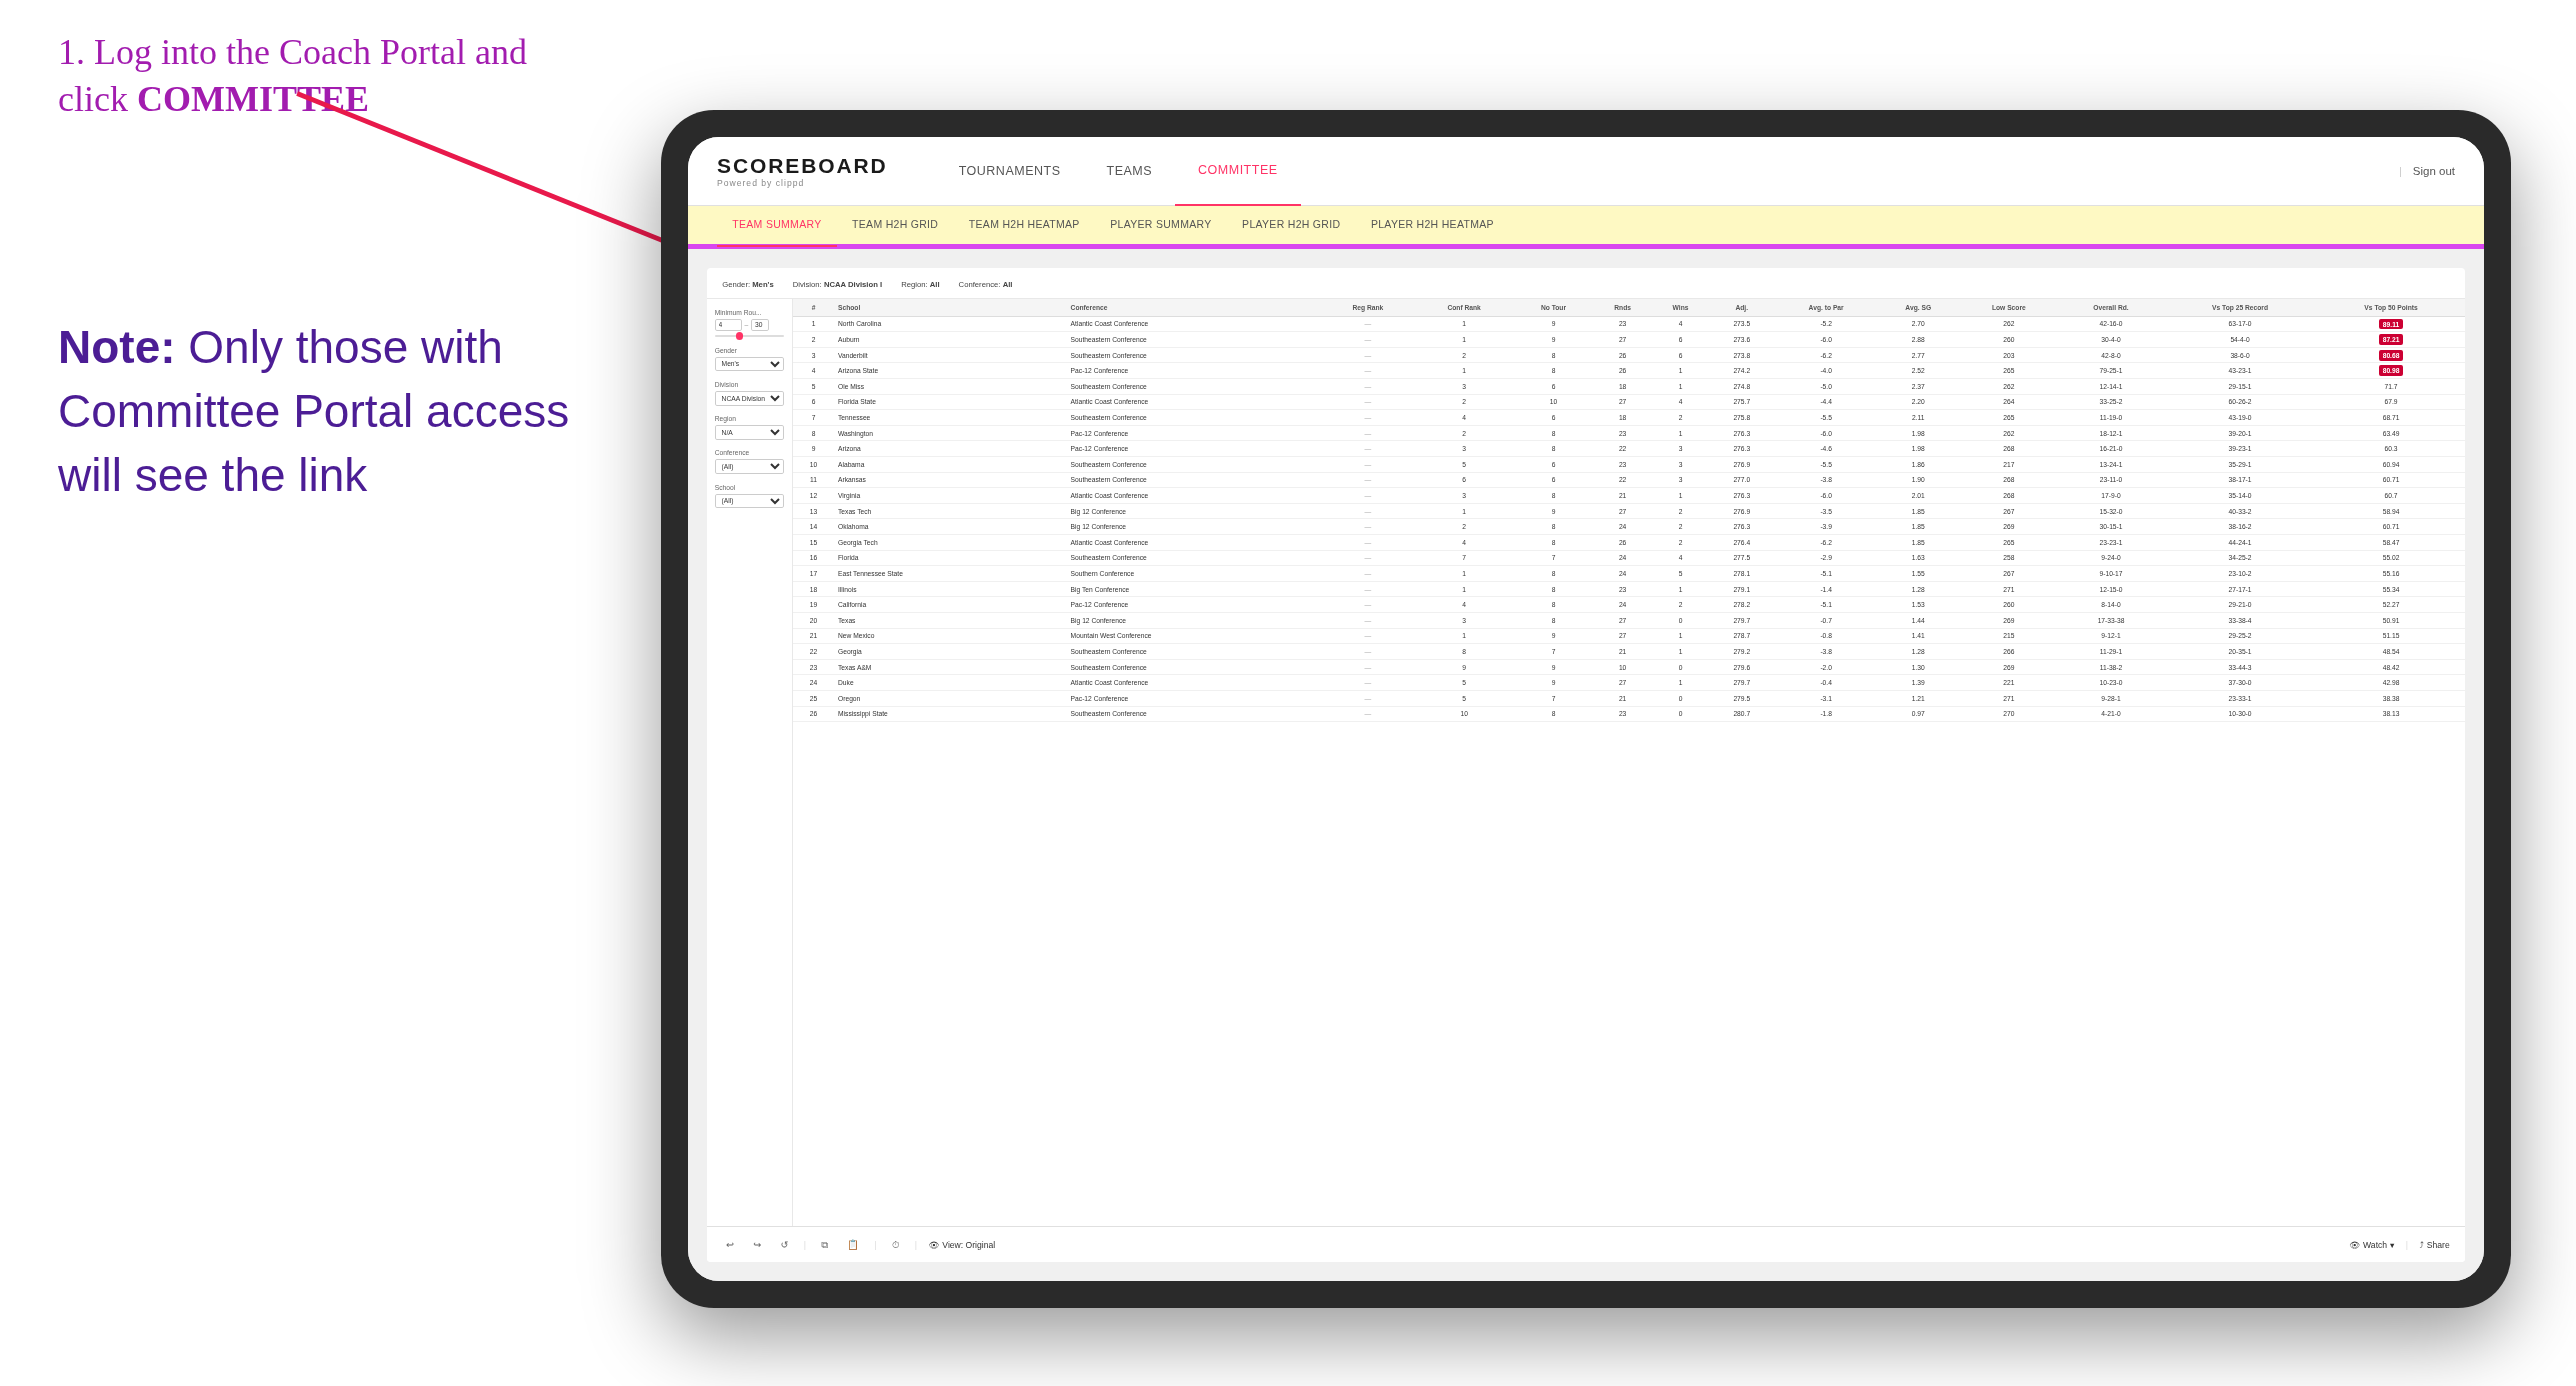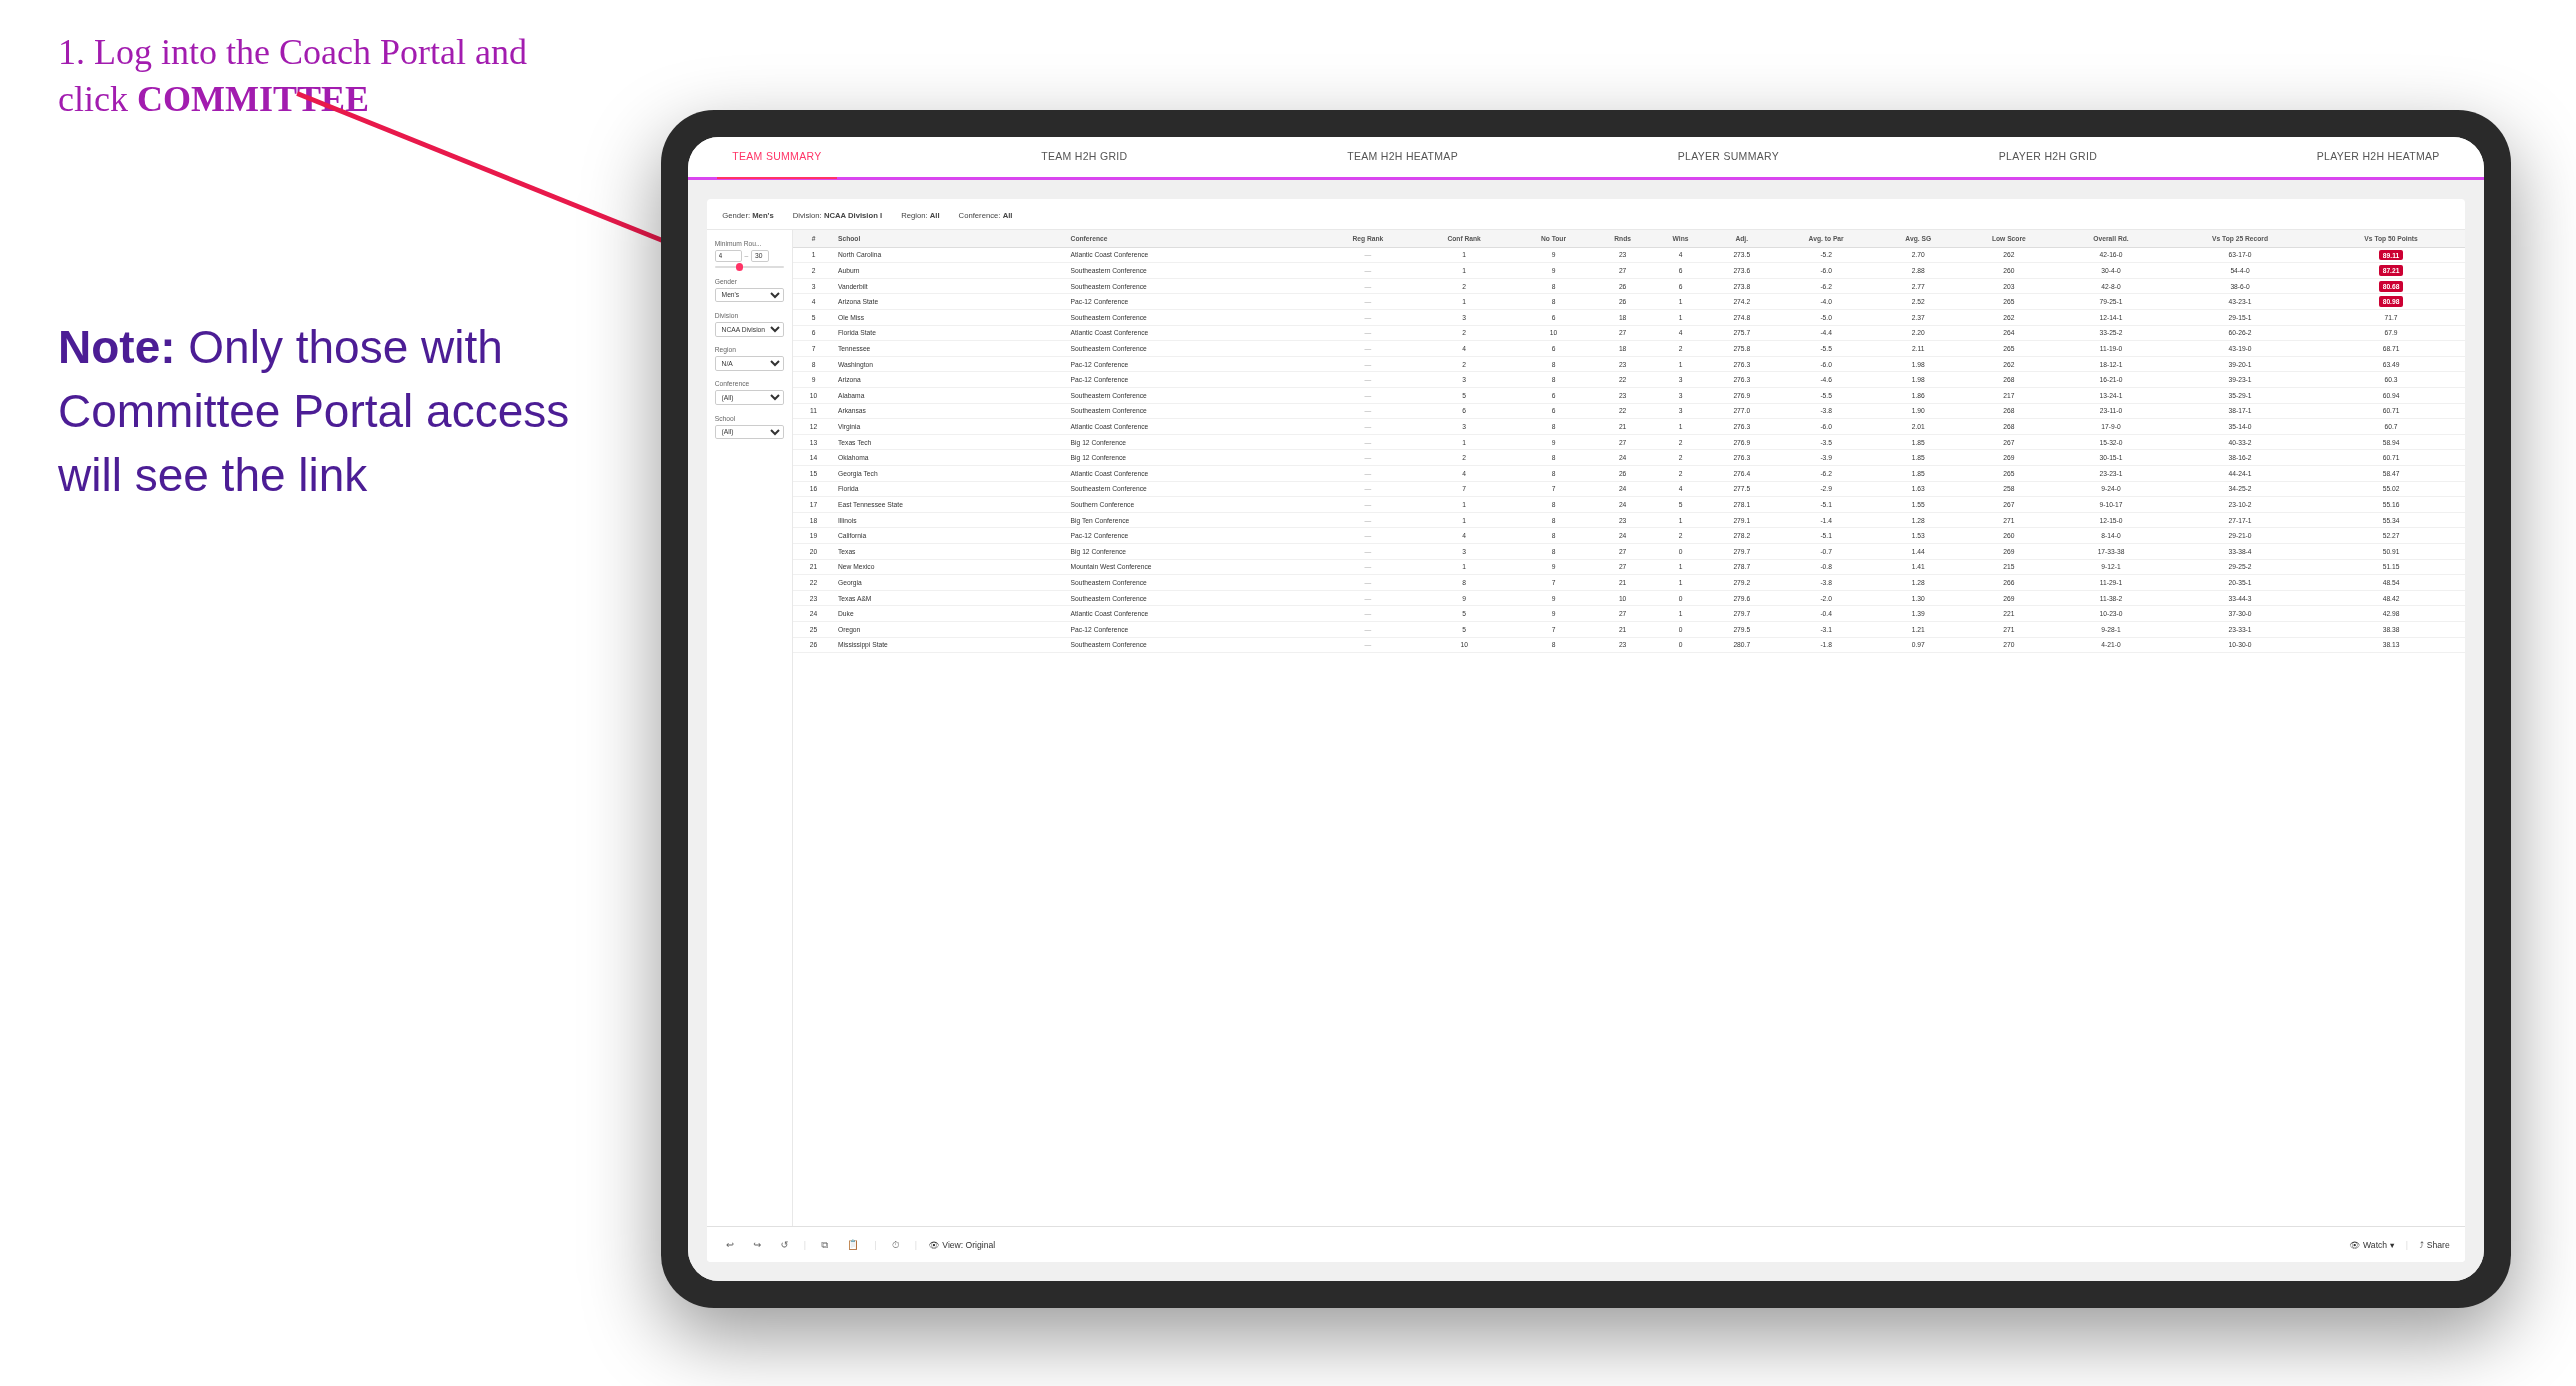--- a/index.html
+++ b/index.html
@@ -123,28 +123,27 @@
       cursor: pointer;
       margin-left: auto;
     }
     .sign-out-sep {
       color: #ccc;
       margin-right: 7.7px;
     }
 
     
     .sub-nav {
-      background: #ffffff;
-      border-bottom: 3px solid #d946ef;
+      background: #fef9c3;
+      border-bottom: 5px solid #d946ef;
       padding: 0 29px;
       display: flex;
       height: 43px;
       align-items: center;
       flex-shrink: 0;
-      justify-content: space-between;
     }
     .sub-nav-item {
       padding: 0 15.3px;
       height: 43px;
       display: flex;
       align-items: center;
       font-size: 10.5px;
       color: #555;
       cursor: pointer;
       letter-spacing: 0.3px;
@@ -380,20 +379,35 @@
     <marker id="arrowhead" markerWidth="10" markerHeight="7" refX="9" refY="3.5" orient="auto">
       <polygon points="0 0, 10 3.5, 0 7" fill="#e8194b"></polygon>
     </marker>
   </defs>
   <line x1="30" y1="10" x2="490" y2="195" stroke="#e8194b" stroke-width="5" marker-end="url(#arrowhead)"></line>
 </svg>
 
 <div class="tablet">
   <div class="tablet-screen">
 
+    <div class="app-header">
+      <div class="logo-area">
+        <span class="logo-text">SCOREBOARD</span>
+        <span class="logo-sub">Powered by clippd</span>
+      </div>
+      <div class="nav-items">
+        <div class="nav-item">TOURNAMENTS</div>
+        <div class="nav-item">TEAMS</div>
+        <div class="nav-item active">COMMITTEE</div>
+      </div>
+      <div class="sign-out">
+        <span class="sign-out-sep">|</span>
+        <span>Sign out</span>
+      </div>
+    </div>
 
     <div class="sub-nav">
       <div class="sub-nav-item active">TEAM SUMMARY</div>
       <div class="sub-nav-item">TEAM H2H GRID</div>
       <div class="sub-nav-item">TEAM H2H HEATMAP</div>
       <div class="sub-nav-item">PLAYER SUMMARY</div>
       <div class="sub-nav-item">PLAYER H2H GRID</div>
       <div class="sub-nav-item">PLAYER H2H HEATMAP</div>
     </div>
 

